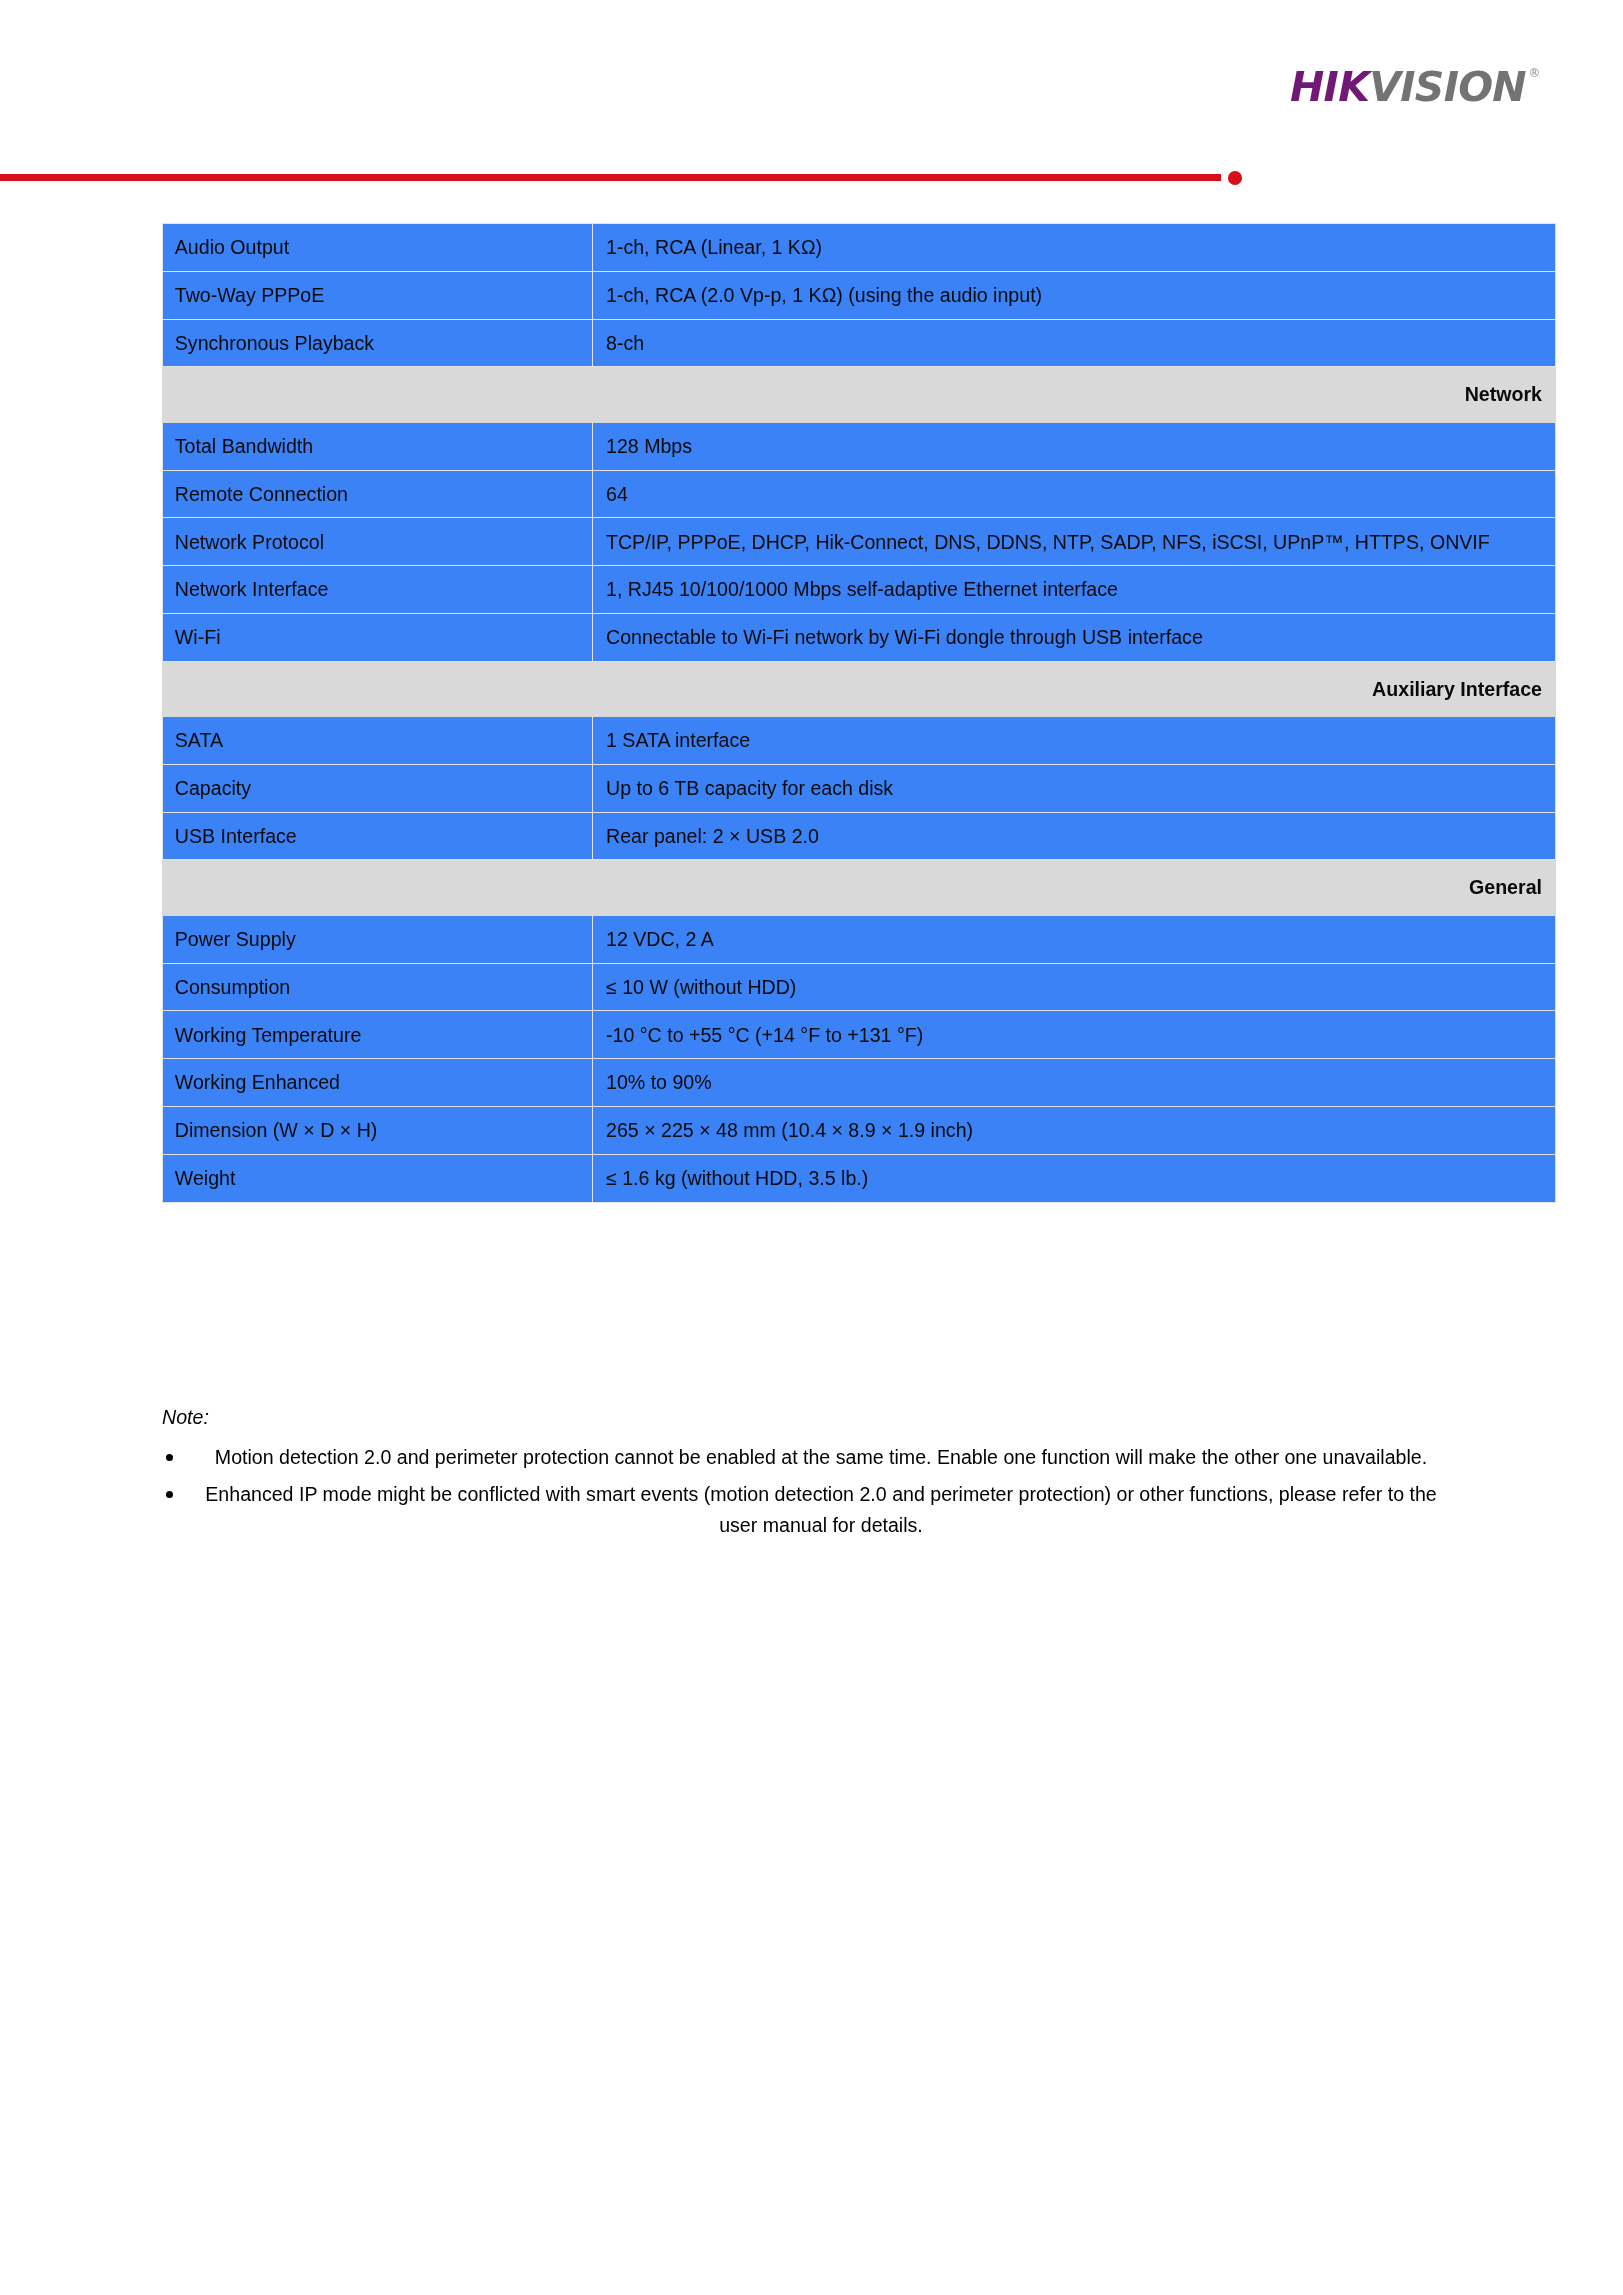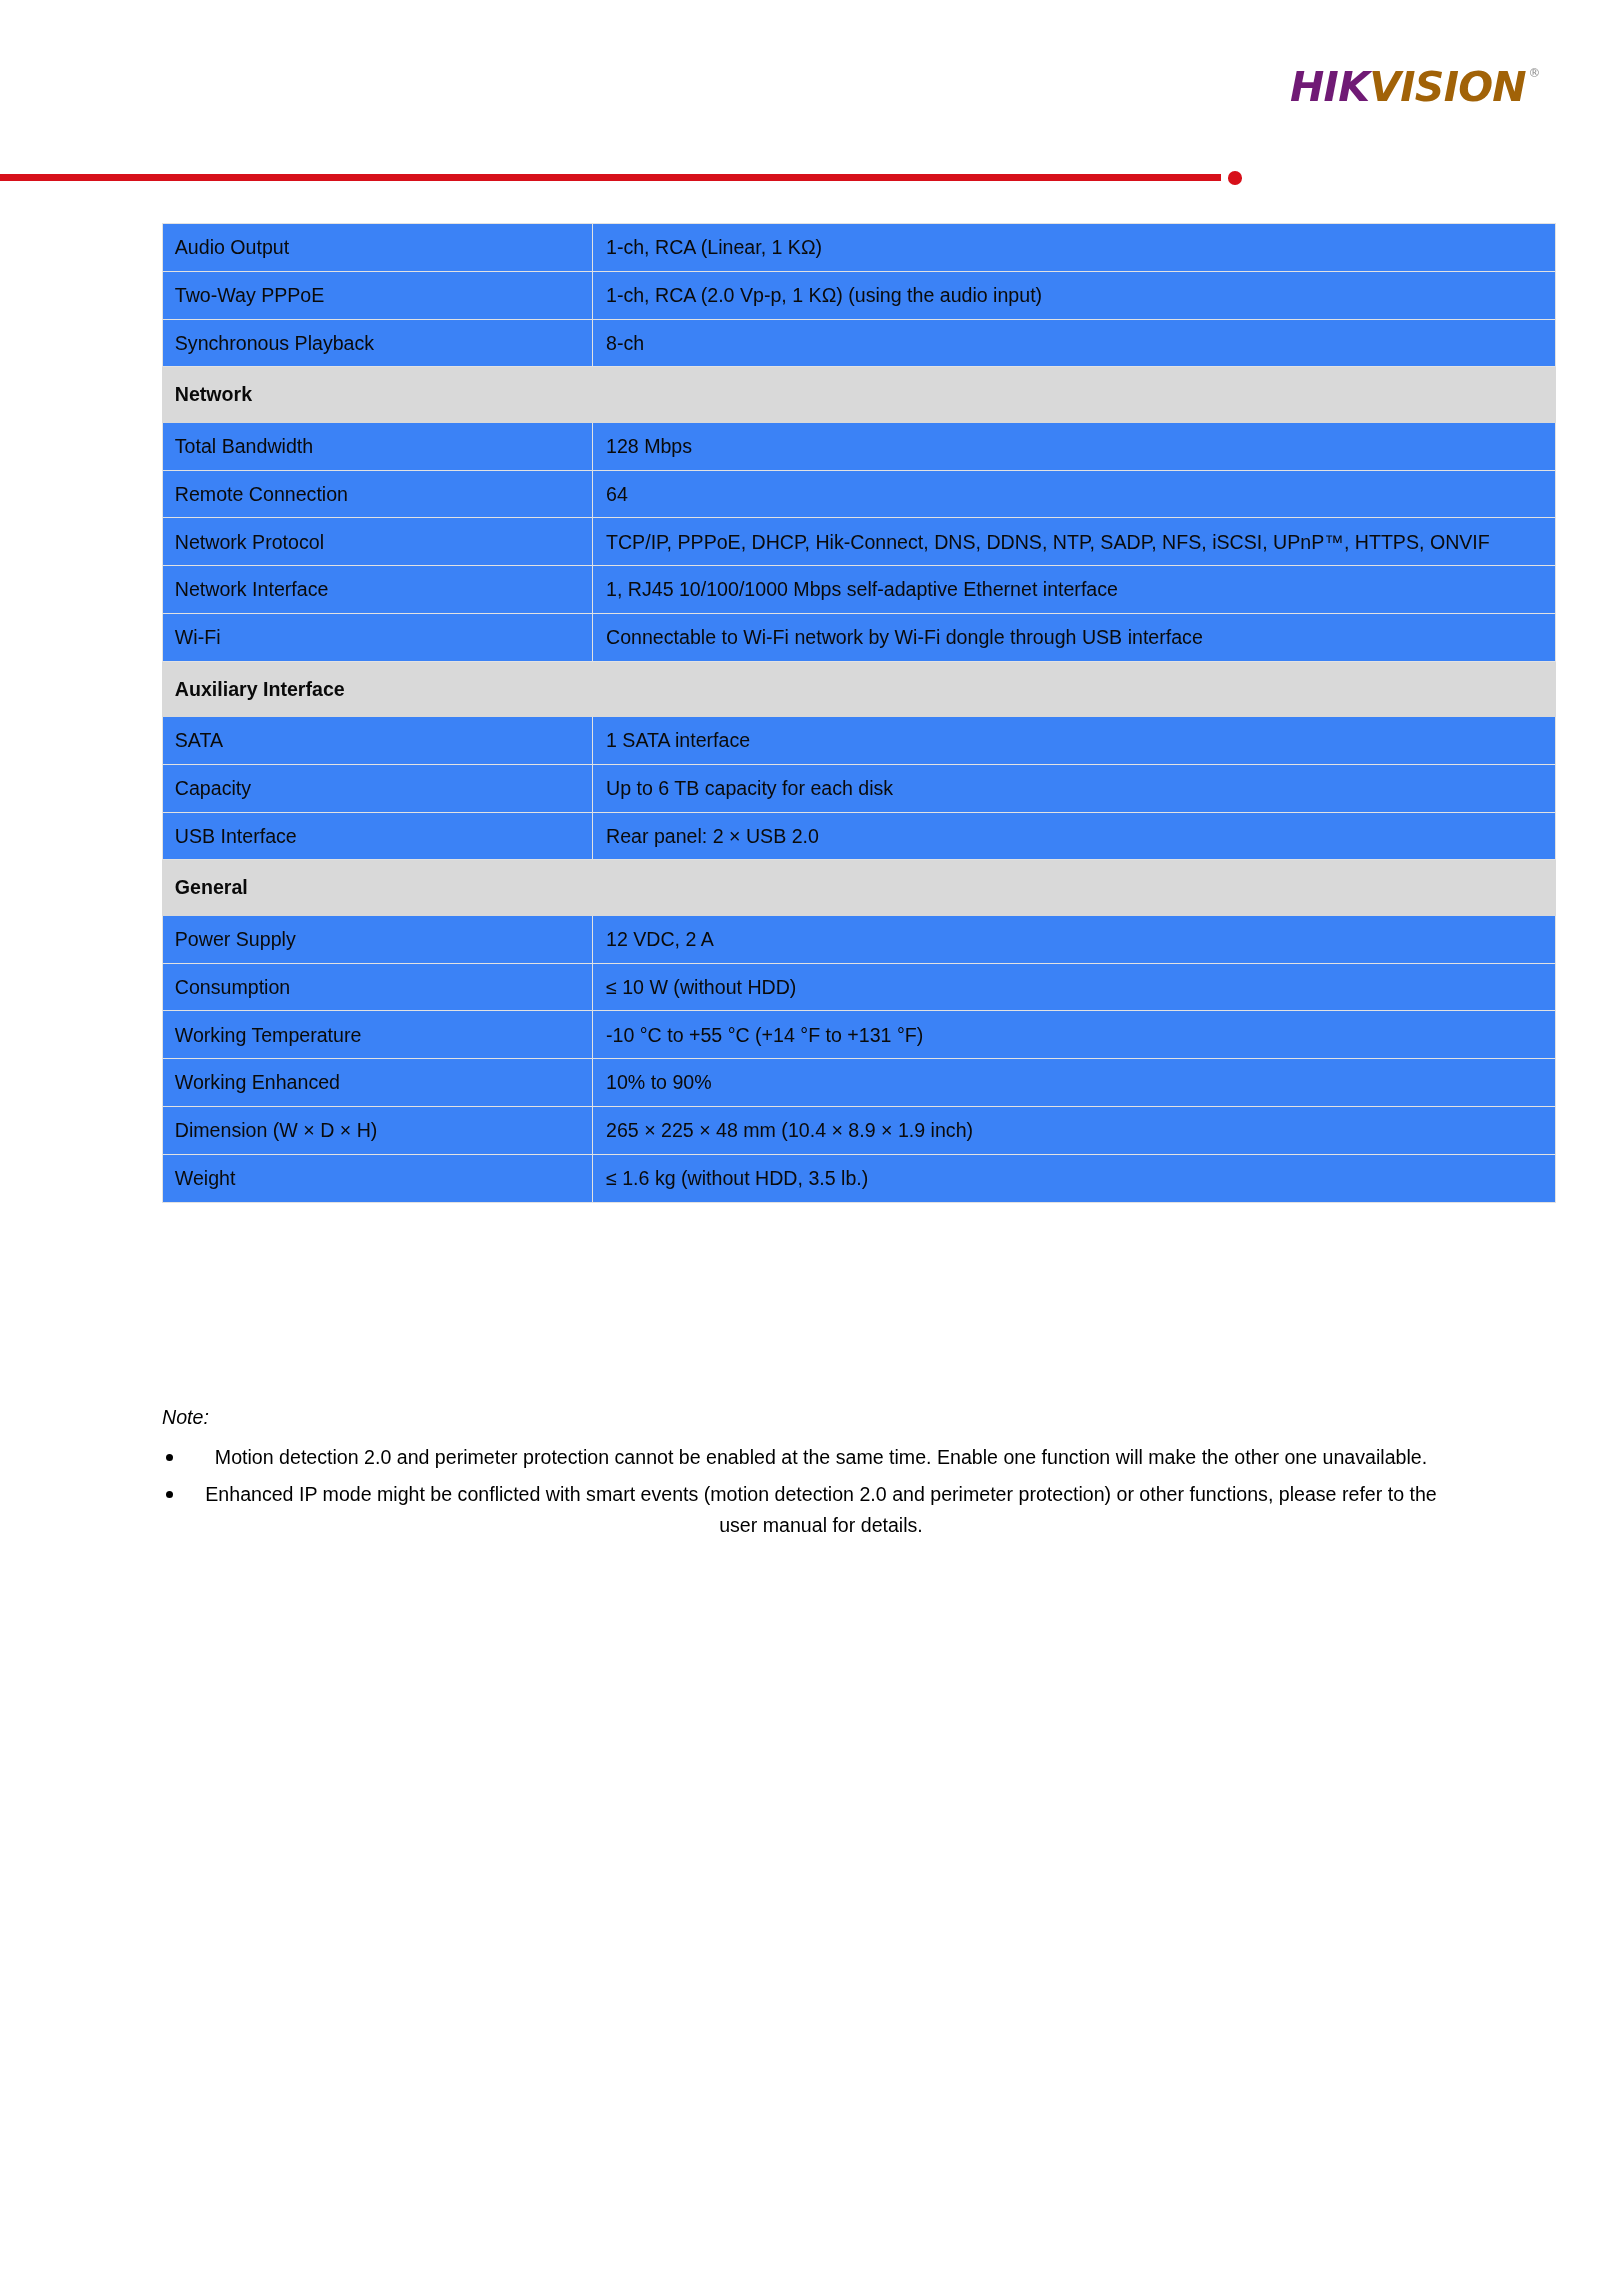--- a/index.html
+++ b/index.html
@@ -36,21 +36,21 @@
     font-weight: bold;
     font-size: 41px;
     letter-spacing: -0.7px;
     line-height: 47px;
     white-space: nowrap;
   }
   .brand-hik {
     color: #701a75;
   }
   .brand-vision {
-    color: #a16207;
+    color: #737373;
   }
   .brand-reg {
     color: #8A8A8A;
     font-size: 11.8px;
     font-style: normal;
     font-weight: normal;
     line-height: 1;
     margin-left: 2.6px;
     margin-top: 3.9px;
   }
@@ -99,20 +99,21 @@
   tr.spec-row td { background: #3b82f6; height: 23.6px; }
   tr.spec-row td.label-cell { padding-left: 11.8px; }
   tr.spec-row td.value-cell { padding-left: 13px; }
 
   tr.section-row td {
     background: #D9D9D9;
     font-weight: bold;
     padding-top: 13px;
     padding-bottom: 13px;
     border-color: #D9D9D9;
+    text-align: right;
   }
 
   td.justify-cell {
     text-align: justify;
     text-align-last: left;
     padding-top: 10.5px;
     padding-bottom: 10.5px;
     line-height: 1.7;
   }
 

